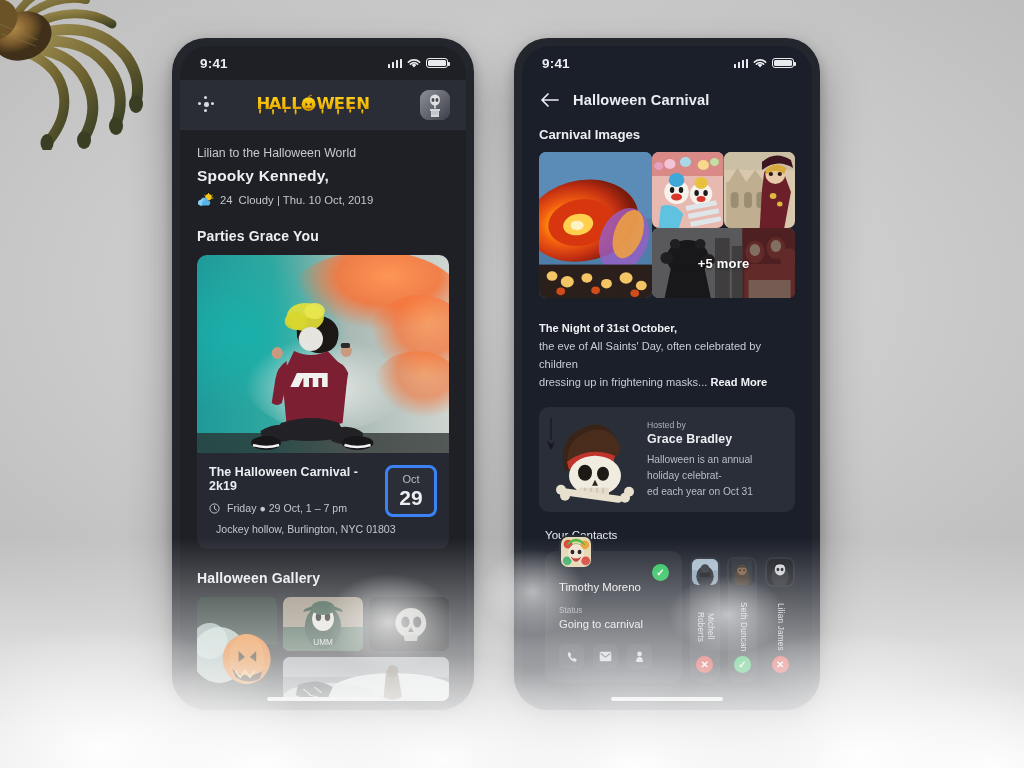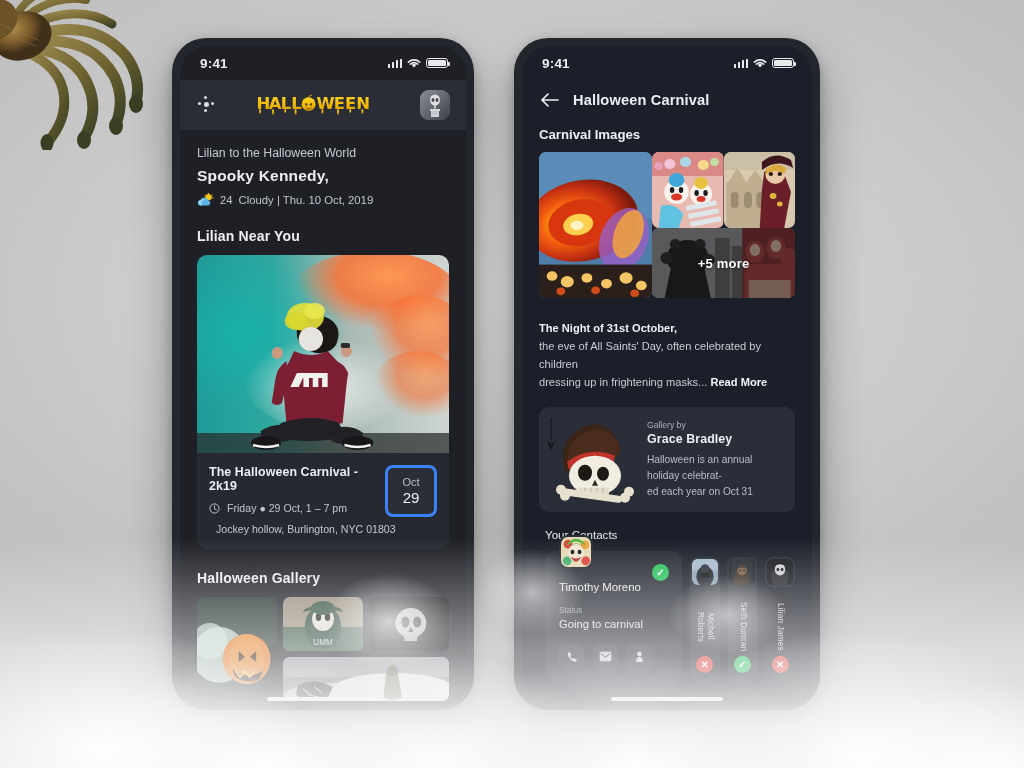--- a/index.html
+++ b/index.html
@@ -126,21 +126,21 @@
   .event-info { flex: 1; min-width: 0; }
   .event-name { font-size: 12.4px; font-weight: bold; letter-spacing: .1px; }
   .event-row { display:flex; align-items:center; gap:7px; margin-top: 9px;
                font-size: 10.6px; color: #c2c6ce; white-space: nowrap; }
   .date-badge {
     width: 52px; height: 52px; border-radius: 8px; border: 3px solid #3b82f6;
     background: #2b2e37; display:flex; flex-direction:column;
     align-items:center; justify-content:center; flex: 0 0 auto;
   }
   .date-badge .m { font-size: 11px; color: #b9bdc6; }
-  .date-badge .d { font-size: 15px; font-weight: normal; margin-top: 1px; }
+  .date-badge .d { font-size: 21px; font-weight: bold; margin-top: 1px; }
 
   
   .gallery { margin-top: 11px; display: grid; grid-template-columns: 1fr 1fr 1fr;
              grid-template-rows: 54px 44px; gap: 6px; height: 104px; }
   .gallery .g0 { grid-column: 1; grid-row: 1 / span 2; }
   .gallery .g1 { grid-column: 2; grid-row: 1; }
   .gallery .g2 { grid-column: 3; grid-row: 1; }
   .gallery .g3 { grid-column: 2 / span 2; grid-row: 2; }
   .gcell { border-radius: 7px; overflow:hidden; position: relative; }
 
@@ -373,21 +373,21 @@
           <g stroke="#f5c518" stroke-width="1" stroke-linecap="round">
             <path d="M11.5 0 v1.2 M15.3 2.4 l-.9.8 M7.7 2.4 l.9.8 M16 5 h-1.2"></path>
           </g>
           <path d="M3.2 12.6 A2.9 2.9 0 0 1 3.6 6.9 A3.9 3.9 0 0 1 11 7.3 A2.7 2.7 0 0 1 11.3 12.6 Z" fill="#57b4e8"></path>
           <path d="M3.2 12.6 A2.9 2.9 0 0 1 3.6 6.9 A3.9 3.9 0 0 1 8.3 7.1 A3.3 3.3 0 0 0 5.6 12.6 Z" fill="#8fd0f2"></path>
         </svg>
         <span>24</span>
         <span>Cloudy | Thu. 10 Oct, 2019</span>
       </div>
 
-      <div class="section-title">Lilian Near You</div>
+      <div class="section-title">Parties Grace You</div>
 
       <div class="event-card">
         <div class="event-hero">
           <svg class="img" viewBox="0 0 270 198" preserveAspectRatio="none">
             <defs>
               <linearGradient id="wallG" x1="0" y1="0" x2="1" y2="0">
                 <stop offset="0%" stop-color="#1f9a9a"></stop>
                   <stop offset="30%" stop-color="#2fa8a0"></stop>
                 <stop offset="60%" stop-color="#a9b9b4"></stop>
                   <stop offset="100%" stop-color="#cfd6d2"></stop>
@@ -718,21 +718,21 @@
             <g fill="#e8e0cf">
               <rect x="22" y="72" width="62" height="7" rx="3.5" transform="rotate(8 22 72)"></rect>
               <circle cx="22" cy="74" r="5"></circle>
                 <circle cx="26" cy="80" r="5"></circle>
               <circle cx="86" cy="82" r="5"></circle>
                 <circle cx="90" cy="76" r="5"></circle>
             </g>
           </svg>
         </div>
         <div class="host-text">
-          <div class="host-label">Gallery by</div>
+          <div class="host-label">Hosted by</div>
           <div class="host-name">Grace Bradley</div>
           <div class="host-desc">
             <div>Halloween is an annual holiday celebrat-</div>
             <div>ed each year on Oct 31</div>
           </div>
         </div>
       </div>
 
       <div class="contacts-title">Your Contacts</div>
 

